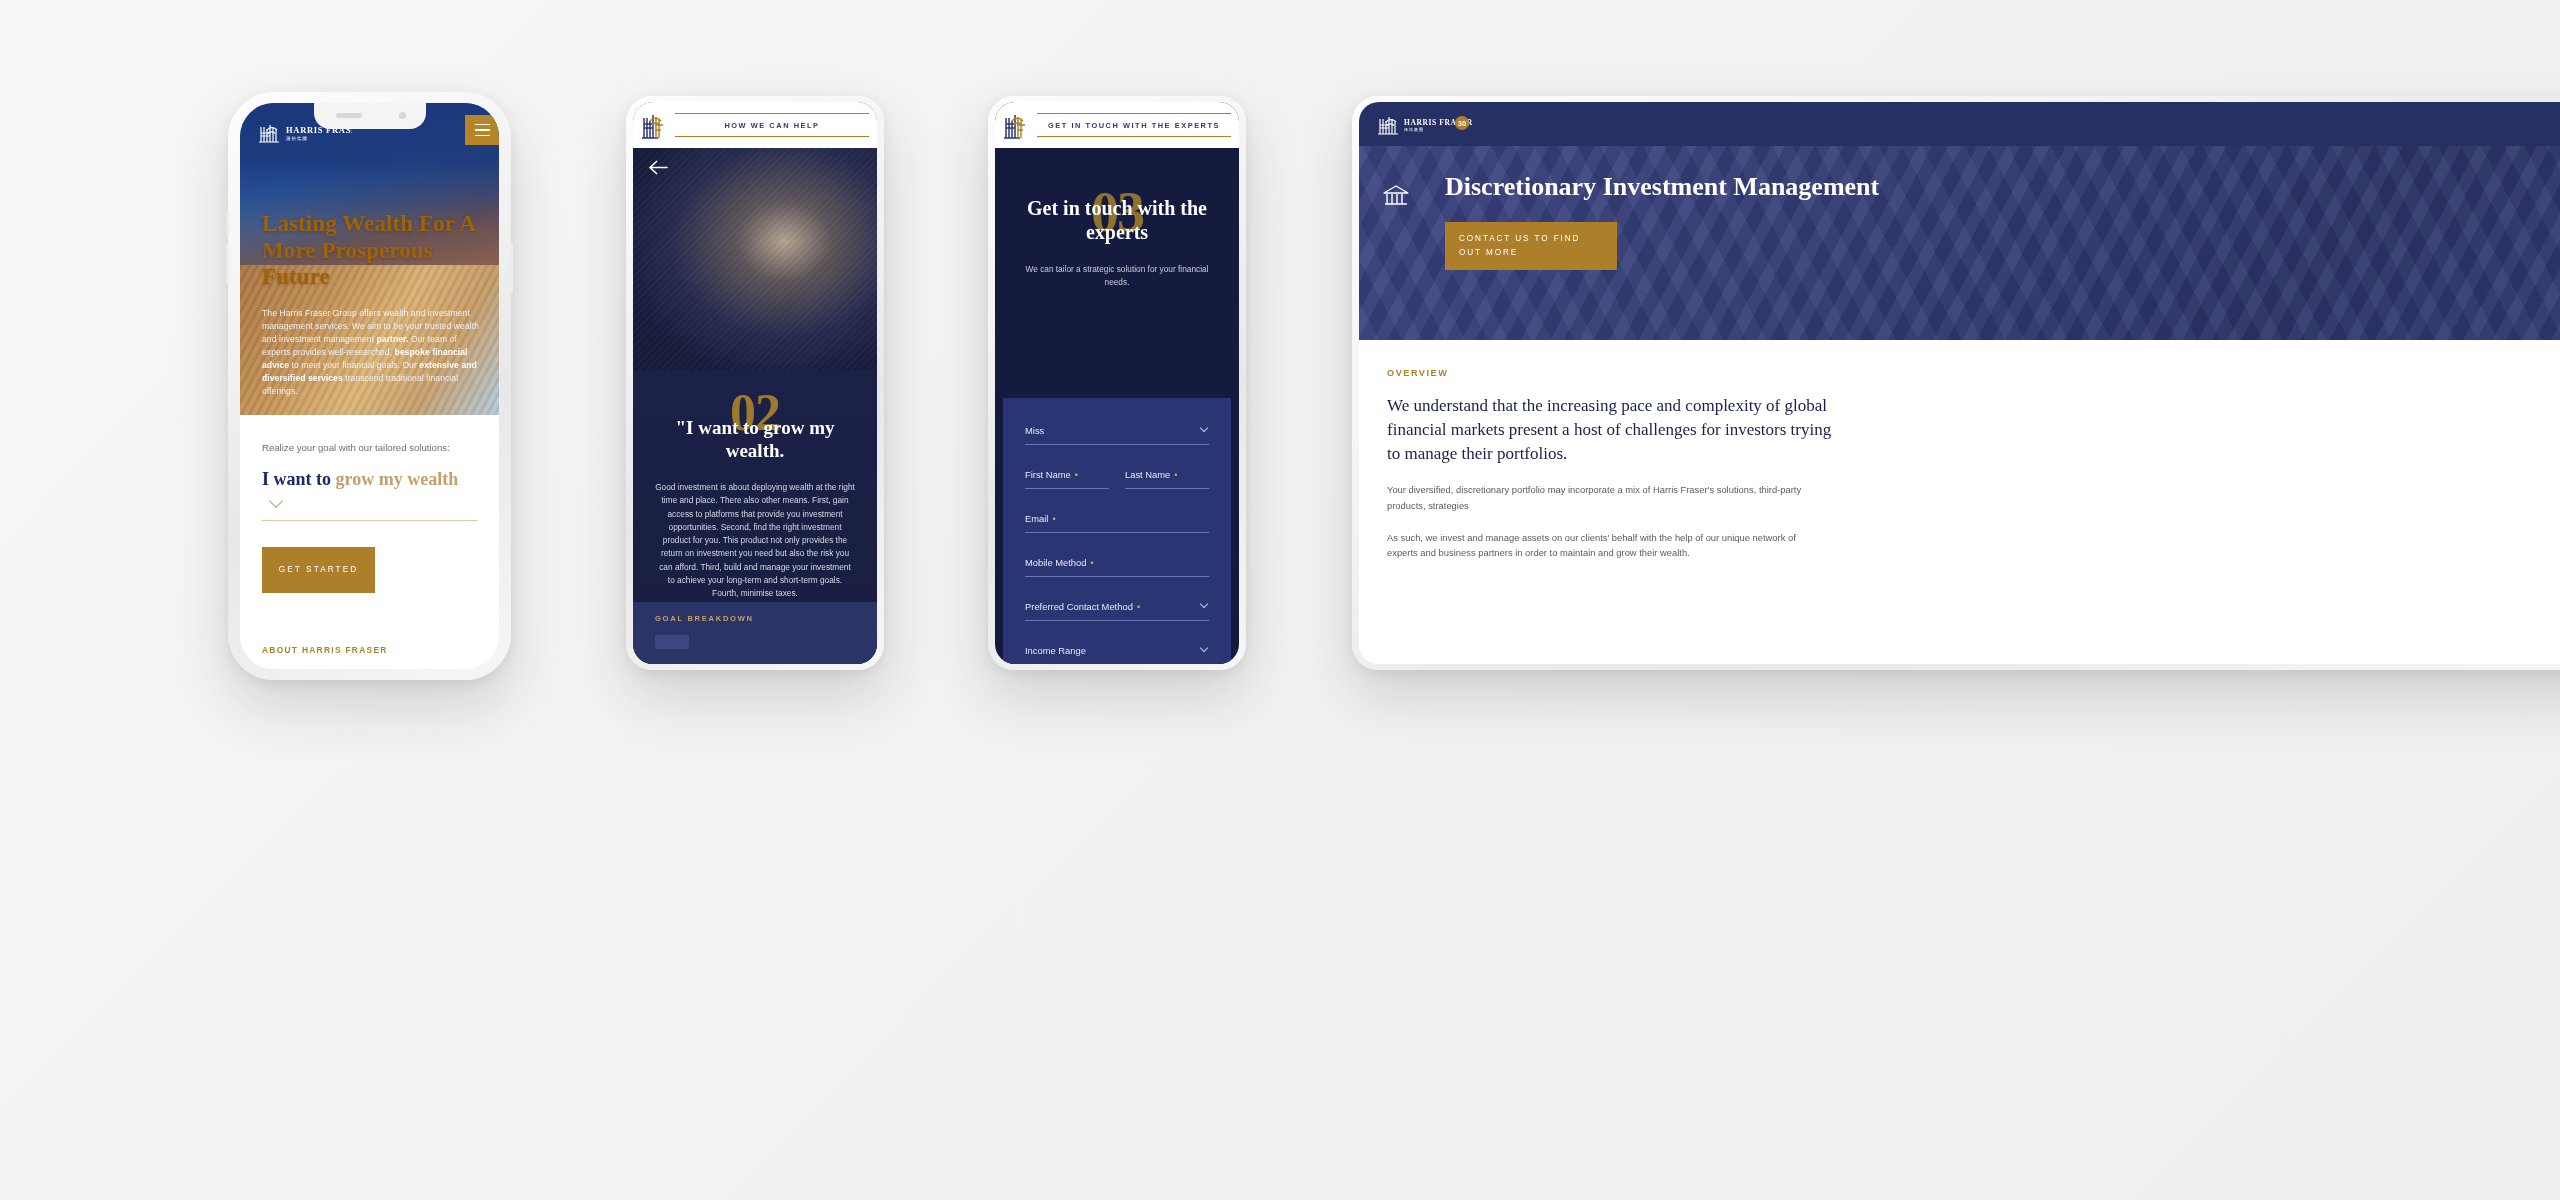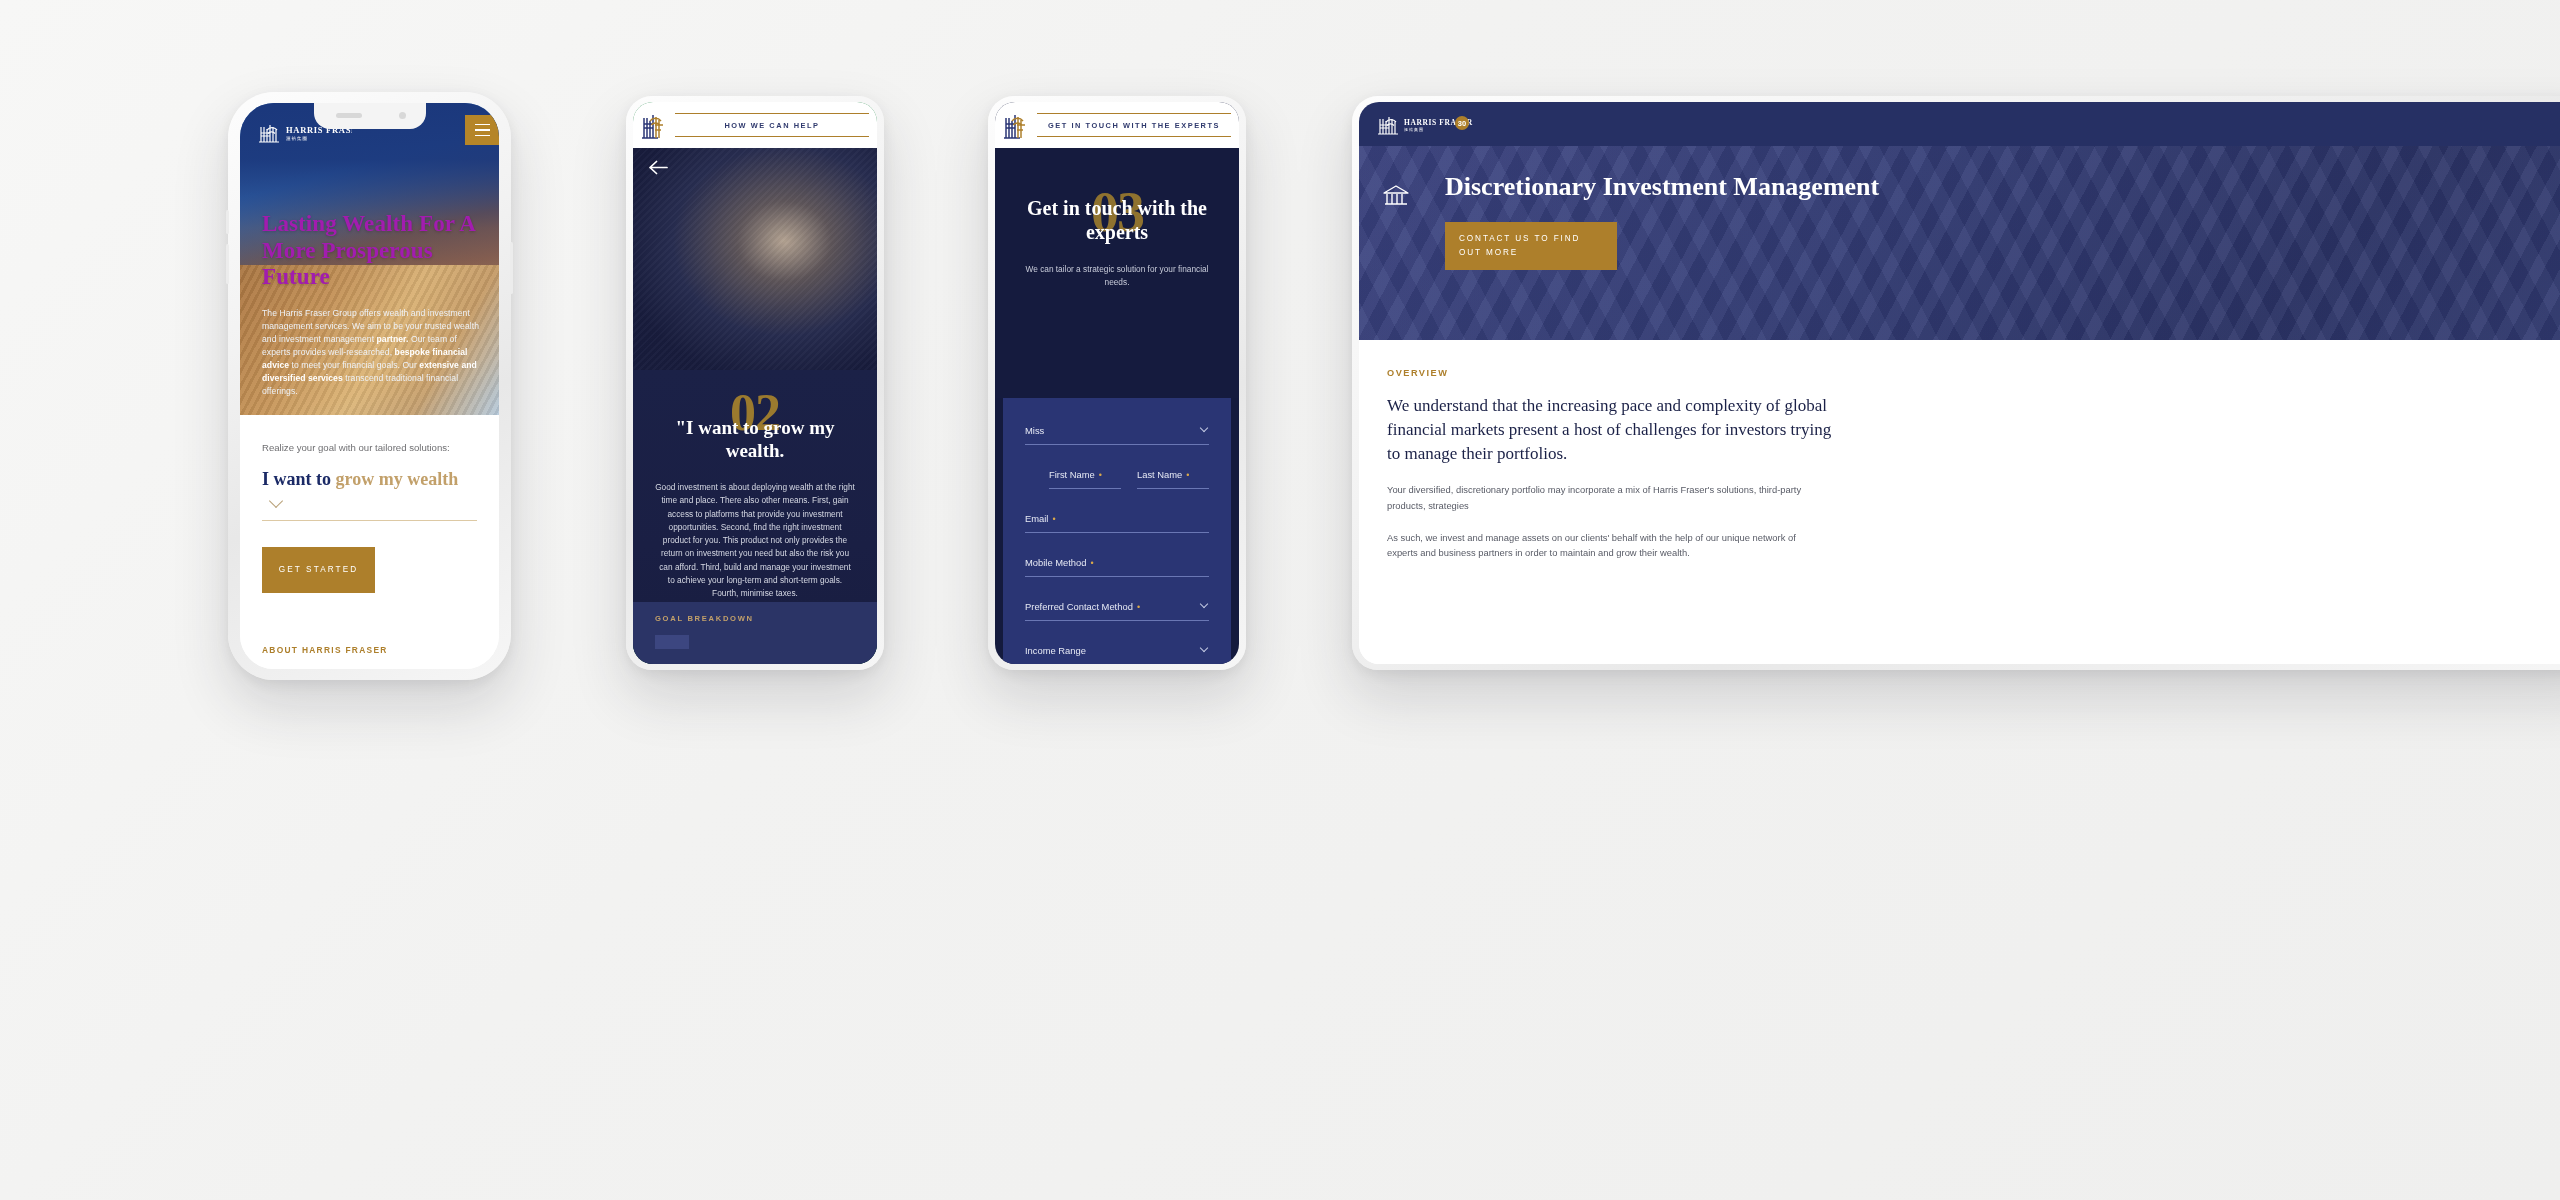--- a/index.html
+++ b/index.html
@@ -59,21 +59,21 @@
   .p1-topbar{ position:absolute; left:0; top:0; width:100%; height:46px; z-index:25;}
   .p1-logo{ position:absolute; left:14px; top:18px; }
   .p1-burger{
     position:absolute; right:0; top:12px; width:34px; height:30px;
     background:#b58528; display:flex; align-items:center; justify-content:center;
     flex-direction:column; gap:4px; cursor:pointer;
   }
   .p1-burger i{ display:block; width:15px; height:1.6px; background:#fff; }
   .p1-heroTxt{ position:absolute; left:22px; right:20px; top:108px; z-index:20; }
   .p1-h1{
-    font-family:"Liberation Serif", serif; font-weight:700; color:#a21caf;
+    font-family:"Liberation Serif", serif; font-weight:700; color:#a16207;
     font-size:23px; line-height:1.16; letter-spacing:.1px;
     text-shadow:0 1px 3px rgba(0,0,0,.2);
   }
   .p1-p{
     margin-top:16px; color:#eef2f7; font-size:8.6px; line-height:1.52;
     letter-spacing:.05px;
   }
   .p1-p b{ color:#fff; font-weight:700; }
   .p1-card{
     position:absolute; left:0; top:312px; width:100%; bottom:0;
@@ -171,21 +171,21 @@
     position:relative; border-bottom:1px solid #6a77b4; padding:3px 0 8px 0;
     margin-bottom:21px; display:flex; align-items:center;
   }
   .p3-field .txt{ color:#e6e9f4; font-size:9.4px; }
   .p3-field .req{ color:#d9a84a; margin-left:4px; font-size:9px; }
   .p3-field .chev{
     position:absolute; right:2px; top:3px; width:6px; height:6px;
     border-right:1.3px solid #c3c9e2; border-bottom:1.3px solid #c3c9e2;
     transform:rotate(45deg);
   }
-  .p3-row{ display:flex; gap:16px;margin-left:24px; }
+  .p3-row{ display:flex; gap:16px; }
   .p3-row > .p3-field{ flex:1; }
 
   
   #phone4 { left:1352px; top:96px; width:1260px; height:574px; }
   #phone4 .phone-body{ border-radius:26px; }
   #phone4 .phone-screen{ left:7px; top:6px; width:1246px; height:562px; border-radius:20px; background:#fff;}
   .p4-head{
     position:absolute; left:0; top:0; width:100%; height:44px;
     background:#263064; display:flex; align-items:center; padding:0 14px; z-index:30;
   }

